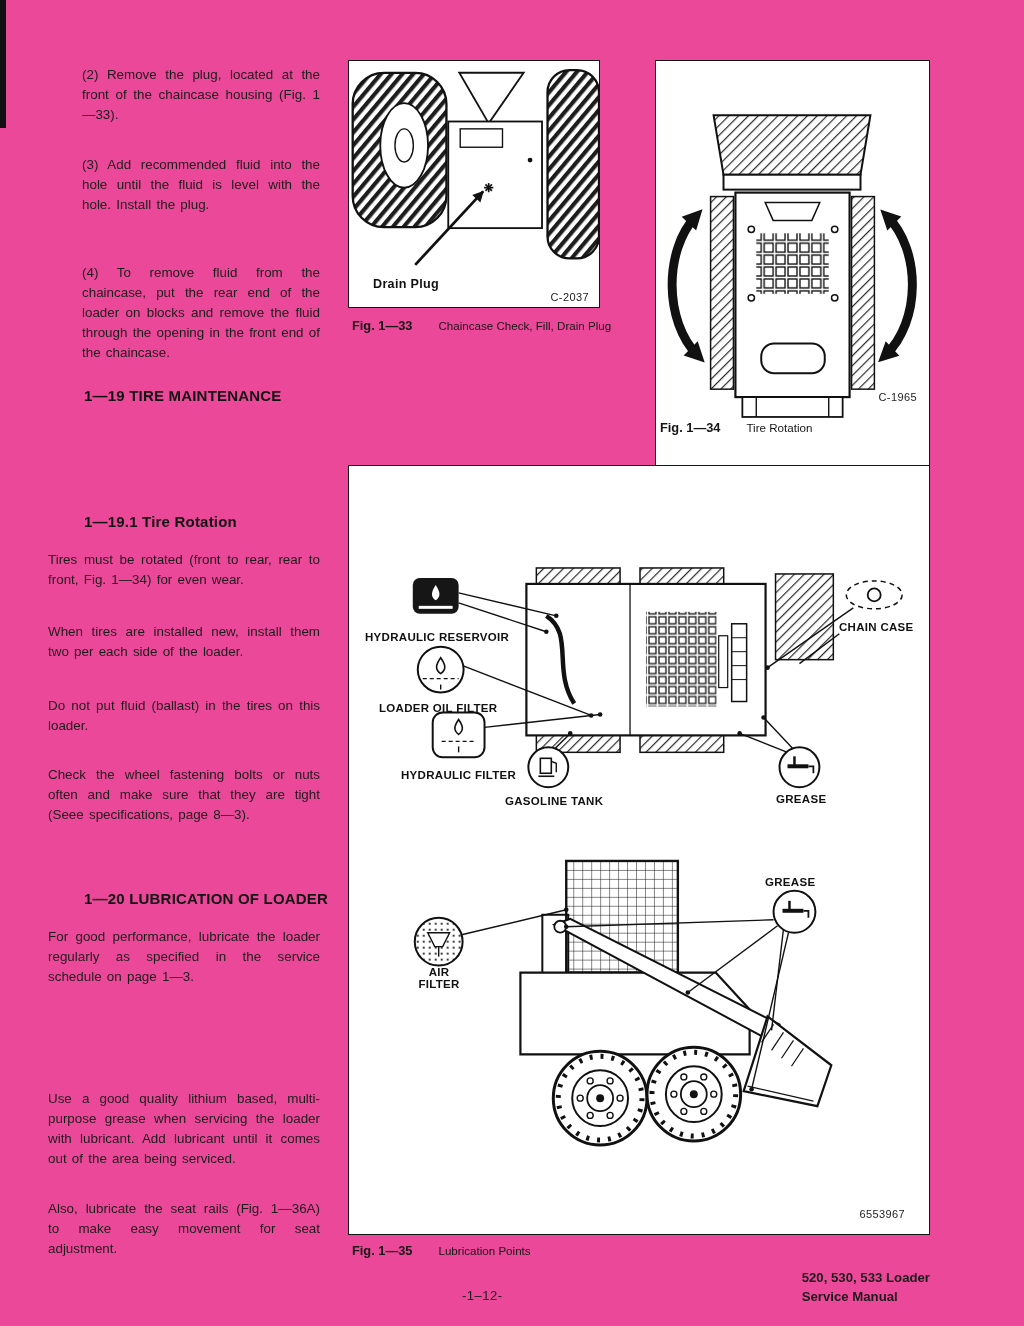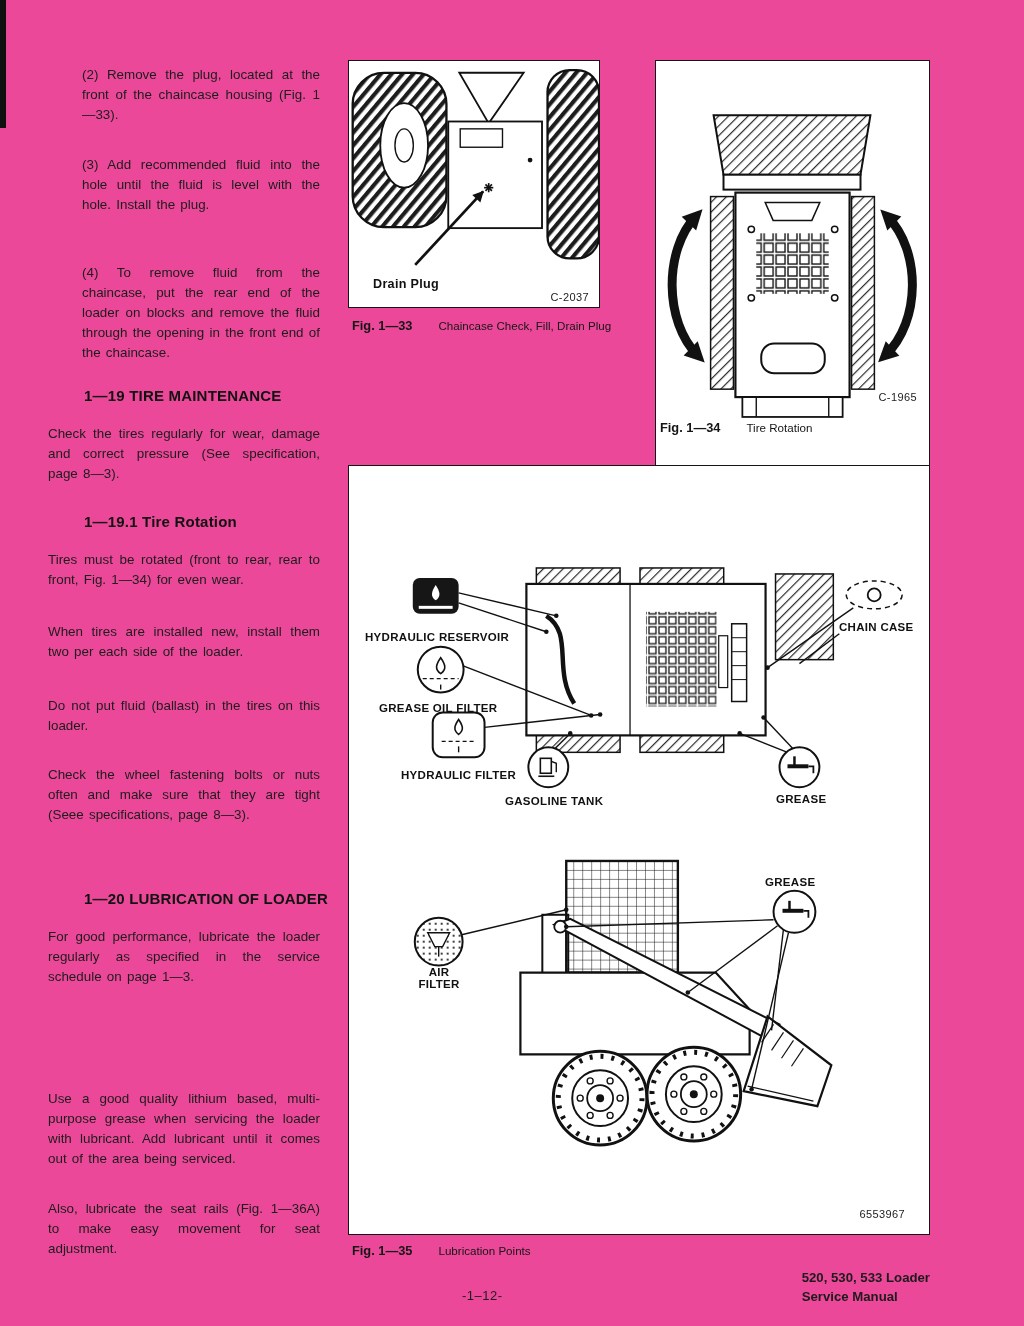--- a/index.html
+++ b/index.html
@@ -27,21 +27,20 @@
 
 <div class="page">
 
   <div class="scan-stripe"></div>
 
   <p class="para step" style="top:65px">(2)  Remove the plug, located at the front of the chaincase housing (Fig. 1—33).</p>
   <p class="para step" style="top:155px">(3)  Add recommended fluid into the hole until the fluid is level with the hole. Install the plug.</p>
   <p class="para step" style="top:263px">(4)  To remove fluid from the chaincase, put the rear end of the loader on blocks and remove the fluid through the opening in the front end of the chaincase.</p>
 
   <h3 class="heading" style="top:387px">1—19 TIRE MAINTENANCE</h3>
-  <p class="para body-p" style="top:424px">Check the tires regularly for wear, damage and correct pressure (See specification, page 8—3).</p>
 
   <h3 class="heading" style="top:513px">1—19.1 Tire Rotation</h3>
   <p class="para body-p" style="top:550px">Tires must be rotated (front to rear, rear to front, Fig. 1—34) for even wear.</p>
   <p class="para body-p" style="top:696px">Do not put fluid (ballast) in the tires on this loader.</p>
   <p class="para body-p" style="top:622px">When tires are installed new, install them two per each side of the loader.</p>
   <p class="para body-p" style="top:765px">Check the wheel fastening bolts or nuts often and make sure that they are tight (Seee specifications, page 8—3).</p>
 
   <h3 class="heading" style="top:890px">1—20 LUBRICATION OF LOADER</h3>
   <p class="para body-p" style="top:927px">For good performance, lubricate the loader regularly as specified in the service schedule on page 1—3.</p>
   <p class="para body-p" style="top:1089px">Use a good quality lithium based, multi-purpose grease when servicing the loader with lubricant. Add lubricant until it comes out of the area being serviced.</p>
@@ -282,21 +281,21 @@
       </g>
       <g>
         <circle cx="447" cy="447" r="21" fill="#fff" stroke="#111" stroke-width="2"></circle>
         <line x1="435" y1="446" x2="456" y2="446" stroke="#111" stroke-width="4"></line>
         <line x1="442" y1="446" x2="442" y2="436" stroke="#111" stroke-width="2.5"></line>
         <path d="M456 446 L461 446 L461 453" fill="none" stroke="#111" stroke-width="1.8"></path>
       </g>
     </svg>
 
     <div class="figlabel" style="left:16px;  top:165px">HYDRAULIC RESERVOIR</div>
-    <div class="figlabel" style="left:30px;  top:236px">GREASE OIL FILTER</div>
+    <div class="figlabel" style="left:30px;  top:236px">LOADER OIL FILTER</div>
     <div class="figlabel" style="left:52px;  top:303px">HYDRAULIC FILTER</div>
     <div class="figlabel" style="left:156px; top:329px">GASOLINE TANK</div>
     <div class="figlabel" style="left:490px; top:155px">CHAIN CASE</div>
     <div class="figlabel" style="left:427px; top:327px">GREASE</div>
     <div class="figlabel" style="left:416px; top:410px">GREASE</div>
     <div class="figlabel center" style="left:60px; top:500px; width:60px">AIR
 FILTER</div>
     <div class="code" style="right:24px; top:742px">6553967</div>
   </div>
   <div class="caption" style="left:352px; top:1241px">

